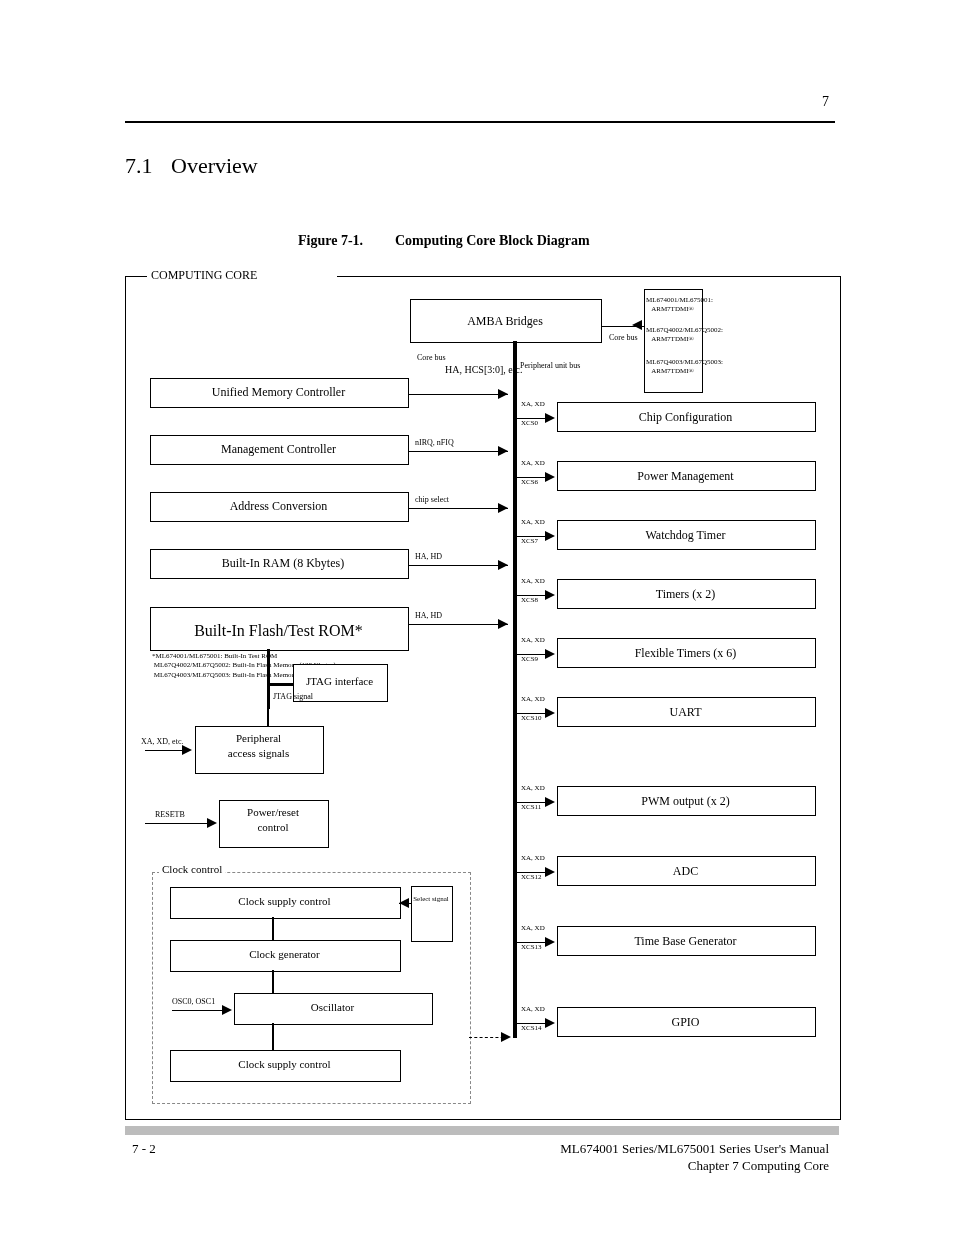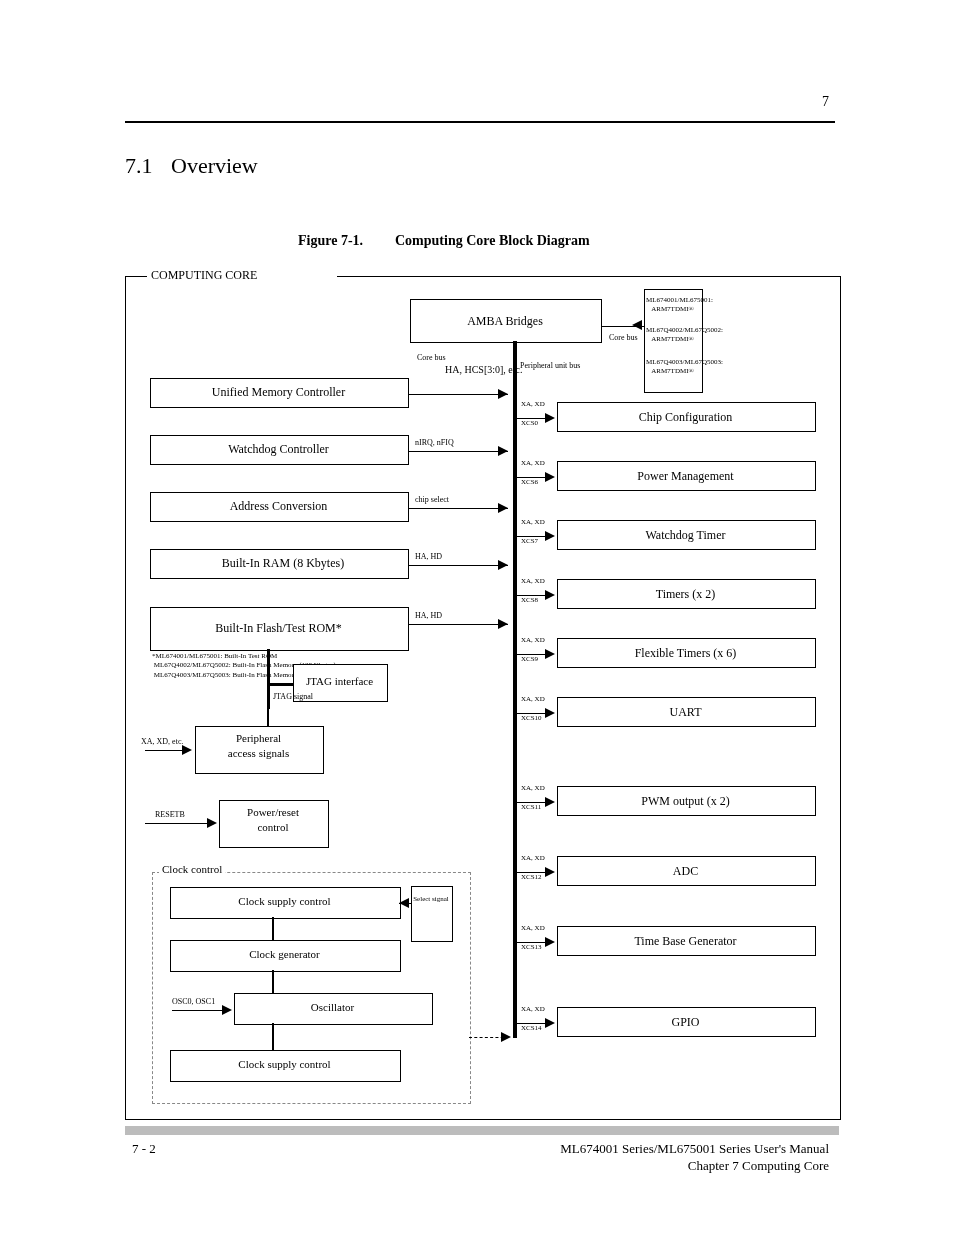--- a/index.html
+++ b/index.html
@@ -56,39 +56,39 @@
   <div class="t" style="left:417px;top:353px;font-size:8px;">Core bus</div>
   <div class="t" style="left:520px;top:361px;font-size:8px;">Peripheral unit bus</div>
 
   <div class="box" style="left:150px;top:378px;width:257px;height:28px;"></div>
   <div class="t tc" style="left:150px;top:384px;width:257px;font-size:12px;">Unified Memory Controller</div>
   <div class="line-h" style="left:408px;top:394px;width:100px;"></div>
     <div class="arrow-head ar" style="left:498px;top:389px;"></div>
   <div class="t" style="left:415px;top:363px;font-size:10px;margin-left:30px;">HA, HCS[3:0], etc.</div>
 
   <div class="box" style="left:150px;top:435px;width:257px;height:28px;"></div>
-  <div class="t tc" style="left:150px;top:441px;width:257px;font-size:12px;">Watchdog Controller</div>
+  <div class="t tc" style="left:150px;top:441px;width:257px;font-size:12px;">Management Controller</div>
   <div class="line-h" style="left:408px;top:451px;width:100px;"></div>
     <div class="arrow-head ar" style="left:498px;top:446px;"></div>
   <div class="t" style="left:415px;top:438px;font-size:8px;">nIRQ, nFIQ</div>
 
   <div class="box" style="left:150px;top:492px;width:257px;height:28px;"></div>
   <div class="t tc" style="left:150px;top:498px;width:257px;font-size:12px;">Address Conversion</div>
   <div class="line-h" style="left:408px;top:508px;width:100px;"></div>
     <div class="arrow-head ar" style="left:498px;top:503px;"></div>
   <div class="t" style="left:415px;top:495px;font-size:8px;">chip select</div>
 
   <div class="box" style="left:150px;top:549px;width:257px;height:28px;"></div>
   <div class="t tc" style="left:150px;top:555px;width:266px;font-size:12px;">Built-In RAM (8 Kbytes)</div>
   <div class="line-h" style="left:408px;top:565px;width:100px;"></div>
     <div class="arrow-head ar" style="left:498px;top:560px;"></div>
   <div class="t" style="left:415px;top:552px;font-size:8px;">HA, HD</div>
 
   <div class="box" style="left:150px;top:607px;width:257px;height:42px;"></div>
-  <div class="t tc" style="left:150px;top:620px;width:257px;font-size:12px;">Built-In Flash/Test ROM*</div>
+  <div class="t tc" style="left:150px;top:620px;width:257px;font-size:16px;">Built-In Flash/Test ROM*</div>
   <div class="line-h" style="left:408px;top:624px;width:100px;"></div>
     <div class="arrow-head ar" style="left:498px;top:619px;"></div>
   <div class="t" style="left:415px;top:611px;font-size:8px;">HA, HD</div>
 
   <div class="t" style="left:152px;top:652px;font-size:7px;white-space:pre;">*ML674001/ML675001: Built-In Test ROM
  ML67Q4002/ML67Q5002: Built-In Flash Memory (128 Kbytes)
  ML67Q4003/ML67Q5003: Built-In Flash Memory (256 Kbytes)</div>
 
   <div class="box" style="left:293px;top:664px;width:93px;height:36px;"></div>
   <div class="t tc" style="left:293px;top:674px;width:93px;font-size:11px;">JTAG interface</div>

